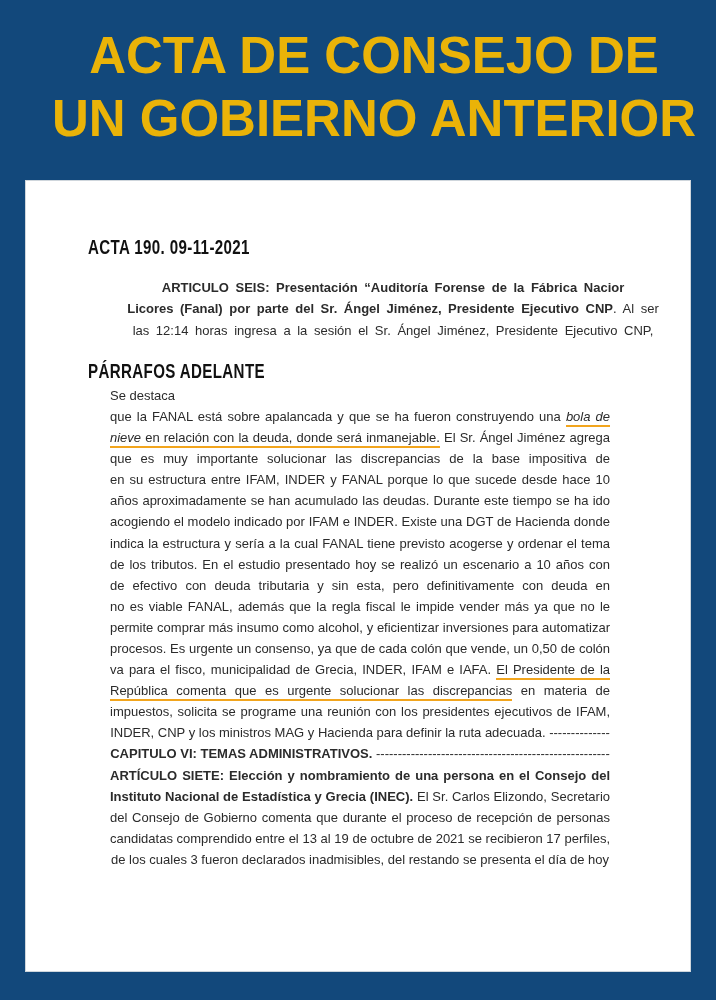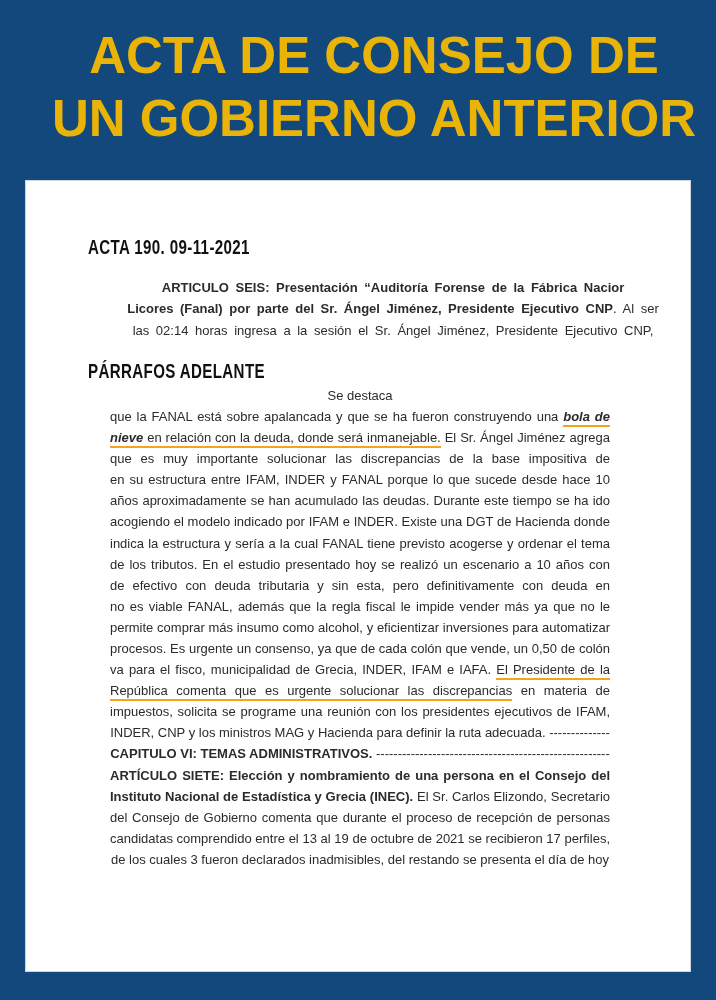--- a/index.html
+++ b/index.html
@@ -30,23 +30,23 @@
   }
   .parrafos-heading-wrap{margin:18px 0 0 62px;height:24px;}
   .body-par{
     margin:2px 0 0 84px;width:500px;
     font-size:13px;line-height:21.1px;
   }
   .doc-line{height:21.1px;overflow:hidden;}
   .article-six .doc-line{height:21.3px;}
   .doc-line.justify{text-align:justify;text-align-last:justify;}
   .doc-line.left{text-align:center;}
-  .doc-line.right{text-align:center;}
+  .doc-line.right{text-align:left;}
   .doc-line span.b{font-weight:bold;}
-  .doc-line span.i{font-style:italic;font-weight:bold;}
+  .doc-line span.i{font-style:italic;}
   .doc-line span.u{border-bottom:3px solid #F2A51D;padding-bottom:1px;}
 </style>
 </head>
 <body>
 
 <div class="canvas">
 
   <div class="banner">
     <div class="banner-line">ACTA DE CONSEJO DE</div>
     <div class="banner-line">UN GOBIERNO ANTERIOR</div>
@@ -54,21 +54,21 @@
 
   <div class="page">
 
     <div class="acta-heading-wrap">
       <span class="h-cond">ACTA 190. 09-11-2021</span>
     </div>
 
     <div class="article-six">
         <div class="doc-line left"><span class="b">ARTICULO SEIS: Presentación “Auditoría Forense de la Fábrica Nacior</span></div>
         <div class="doc-line left"><span class="b">Licores (Fanal) por parte del Sr. Ángel Jiménez, Presidente Ejecutivo CNP</span><span>. Al ser</span></div>
-        <div class="doc-line left"><span>las 02:14 horas ingresa a la sesión el Sr. Ángel Jiménez, Presidente Ejecutivo CNP,</span></div>
+        <div class="doc-line left"><span>las 12:14 horas ingresa a la sesión el Sr. Ángel Jiménez, Presidente Ejecutivo CNP,</span></div>
       </div>
 
     <div class="parrafos-heading-wrap">
       <span class="h-cond">PÁRRAFOS ADELANTE</span>
     </div>
 
     <div class="body-par">
         <div class="doc-line right"><span>Se destaca</span></div>
         <div class="doc-line justify"><span>que la FANAL está sobre apalancada y que se ha fueron construyendo una </span><span class="i u">bola de</span></div>
         <div class="doc-line justify"><span class="i u">nieve</span><span class="u"> en relación con la deuda, donde será inmanejable.</span><span> El Sr. Ángel Jiménez agrega</span></div>

